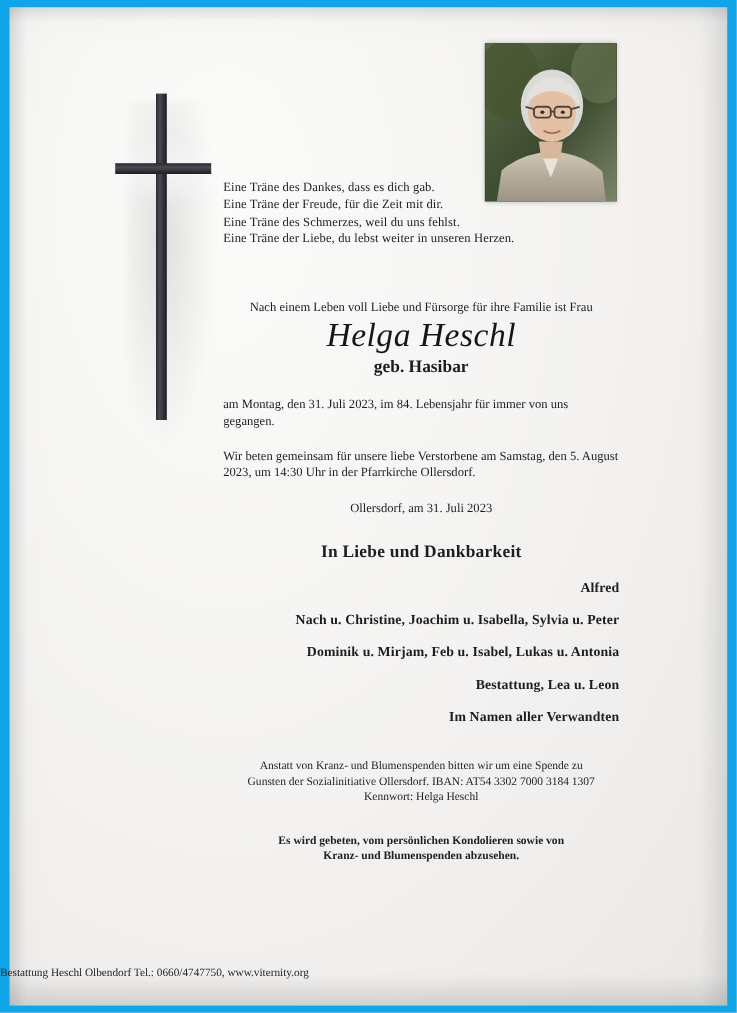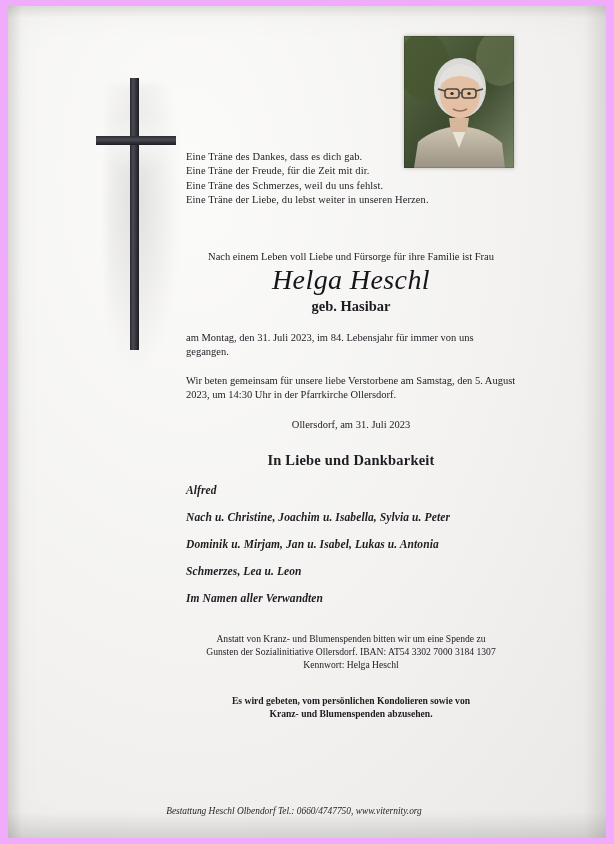--- a/index.html
+++ b/index.html
@@ -10,21 +10,21 @@
   body {
     width: 614px;
     height: 844px;
     font-family: "Liberation Serif", serif;
     overflow: hidden;
   }
   .page {
     position: relative;
     width: 614px;
     height: 844px;
-    background: #f0abfc;
+    background: #0ea5e9;
     box-sizing: border-box;
   }
   
   .paper {
     position: absolute;
     left: 8px;
     top: 6px;
     width: 598px;
     height: 832px;
     background:
@@ -159,49 +159,46 @@
   }
   .thanks {
     margin-top: 22px;
     text-align: center;
     font-size: 14.5px;
     font-weight: bold;
     letter-spacing: 0.2px;
   }
   .fam {
     margin-top: 15px;
-    text-align: left;
+    text-align: right;
     font-size: 11.5px;
     font-weight: bold;
     letter-spacing: 0.1px;
-    font-style: italic;
   }
   .fam.wide { font-size: 11.5px; }
   .donation {
     margin-top: 28px;
     font-size: 9.6px;
     line-height: 13.2px;
     text-align: center;
   }
   .request {
     margin-top: 22px;
     font-size: 9.6px;
     line-height: 13.2px;
     text-align: center;
     font-weight: bold;
   }
   .footer {
     position: absolute;
     left: 0;
     top: 806px;
     width: 588px;
-    text-align: center;
     font-size: 9.4px;
     color: #24242a;
-    font-style: italic;
   }
 </style>
 </head>
 <body>
 
 <div class="page">
   <div class="paper"></div>
   <div class="edge-left"></div>
   <div class="edge-top"></div>
   <div class="edge-right"></div>
@@ -275,22 +272,22 @@
 
     <div class="para first">am Montag, den 31. Juli 2023, im 84. Lebensjahr für immer von uns gegangen.</div>
     <div class="para">Wir beten gemeinsam für unsere liebe Verstorbene am Samstag, den 5. August 2023, um 14:30 Uhr in der Pfarrkirche Ollersdorf.</div>
 
     <div class="place-date">Ollersdorf, am 31. Juli 2023</div>
 
     <div class="thanks">In Liebe und Dankbarkeit</div>
 
     <div class="fam">Alfred</div>
     <div class="fam wide">Nach u. Christine, Joachim u. Isabella, Sylvia u. Peter</div>
-    <div class="fam wide">Dominik u. Mirjam, Jan u. Isabel, Lukas u. Antonia</div>
-    <div class="fam">Schmerzes, Lea u. Leon</div>
+    <div class="fam wide">Dominik u. Mirjam, Feb u. Isabel, Lukas u. Antonia</div>
+    <div class="fam">Bestattung, Lea u. Leon</div>
     <div class="fam">Im Namen aller Verwandten</div>
 
     <div class="donation">
       <div>Anstatt von Kranz- und Blumenspenden bitten wir um eine Spende zu</div>
       <div>Gunsten der Sozialinitiative Ollersdorf. IBAN: AT54 3302 7000 3184 1307</div>
       <div>Kennwort: Helga Heschl</div>
     </div>
 
     <div class="request">
       <div>Es wird gebeten, vom persönlichen Kondolieren sowie von</div>

